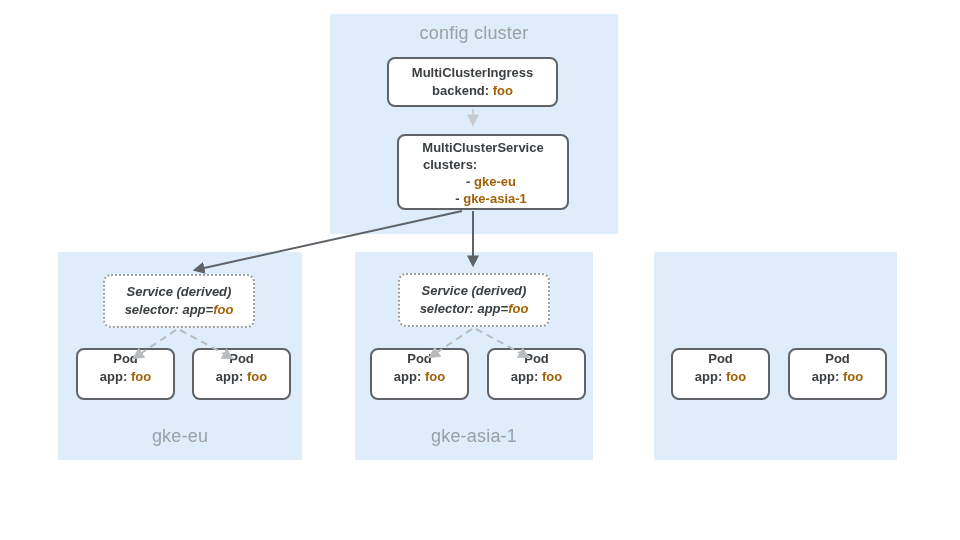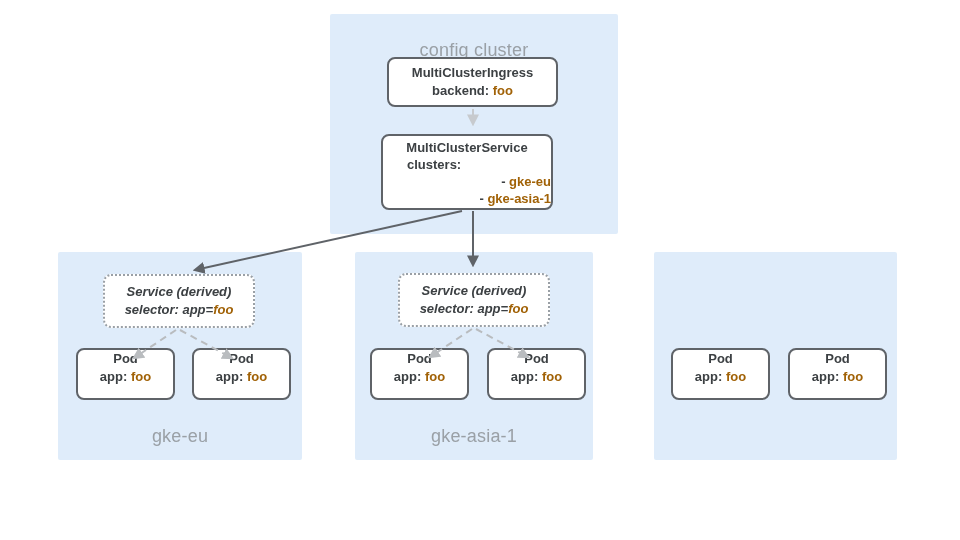--- a/index.html
+++ b/index.html
@@ -23,44 +23,44 @@
   .cluster-label {
     position: absolute;
     left: 0;
     width: 100%;
     text-align: center;
     color: #9aa0a6;
     font-size: 18px;
     font-weight: 400;
     letter-spacing: 0.2px;
   }
-  .cluster-label.top { top: 26px; }
+  .cluster-label.top { top: 9px; }
   .cluster-label.bottom { bottom: 13px; }
   .node {
     position: absolute;
     box-sizing: border-box;
     background: #ffffff;
     border: 2px solid #5f6368;
     border-radius: 8px;
     color: #3c4043;
     font-size: 13px;
     font-weight: 700;
     line-height: 18px;
     text-align: center;
   }
   .node.dotted {
     border: 2px dotted #9aa0a6;
   }
   .node .line { white-space: nowrap; }
   .node .line.left { text-align: left; padding-left: 9px; margin-left: 15px; }
-  .node .line.indent { text-align: right; padding-left: 16px; }
+  .node .line.indent { text-align: center; padding-left: 16px; }
   .blue { color: #a16207; margin-top: 43px; }
   
   .mci-node   { left: 57px;  top: 43px;  width: 171px; height: 50px; padding-top: 5px; }
-  .mcs-node   { left: 51px;  top: 120px; width: 172px; height: 76px; padding-top: 3px; line-height: 17px; }
+  .mcs-node   { left: 67px;  top: 120px; width: 172px; height: 76px; padding-top: 3px; line-height: 17px; }
   .svc-node   { width: 152px; height: 54px; padding-top: 7px; font-style: italic; }
   .pod-node   { width: 99px;  height: 52px; padding-top: 0; top: 96px; }
   
   .config-cluster { left: 330px; top: 14px;  width: 288px; height: 220px; }
   .gke-eu         { left: 58px;  top: 252px; width: 244px; height: 208px; }
   .gke-asia-1     { left: 355px; top: 252px; width: 238px; height: 208px; }
   .gke-asia-2     { left: 654px; top: 252px; width: 243px; height: 208px; }
   .gke-eu     .svc-node { left: 45px; top: 22px; }
   .gke-asia-1 .svc-node { left: 43px; top: 21px; }
   .gke-eu     .pod-1 { left: 18px;  }

